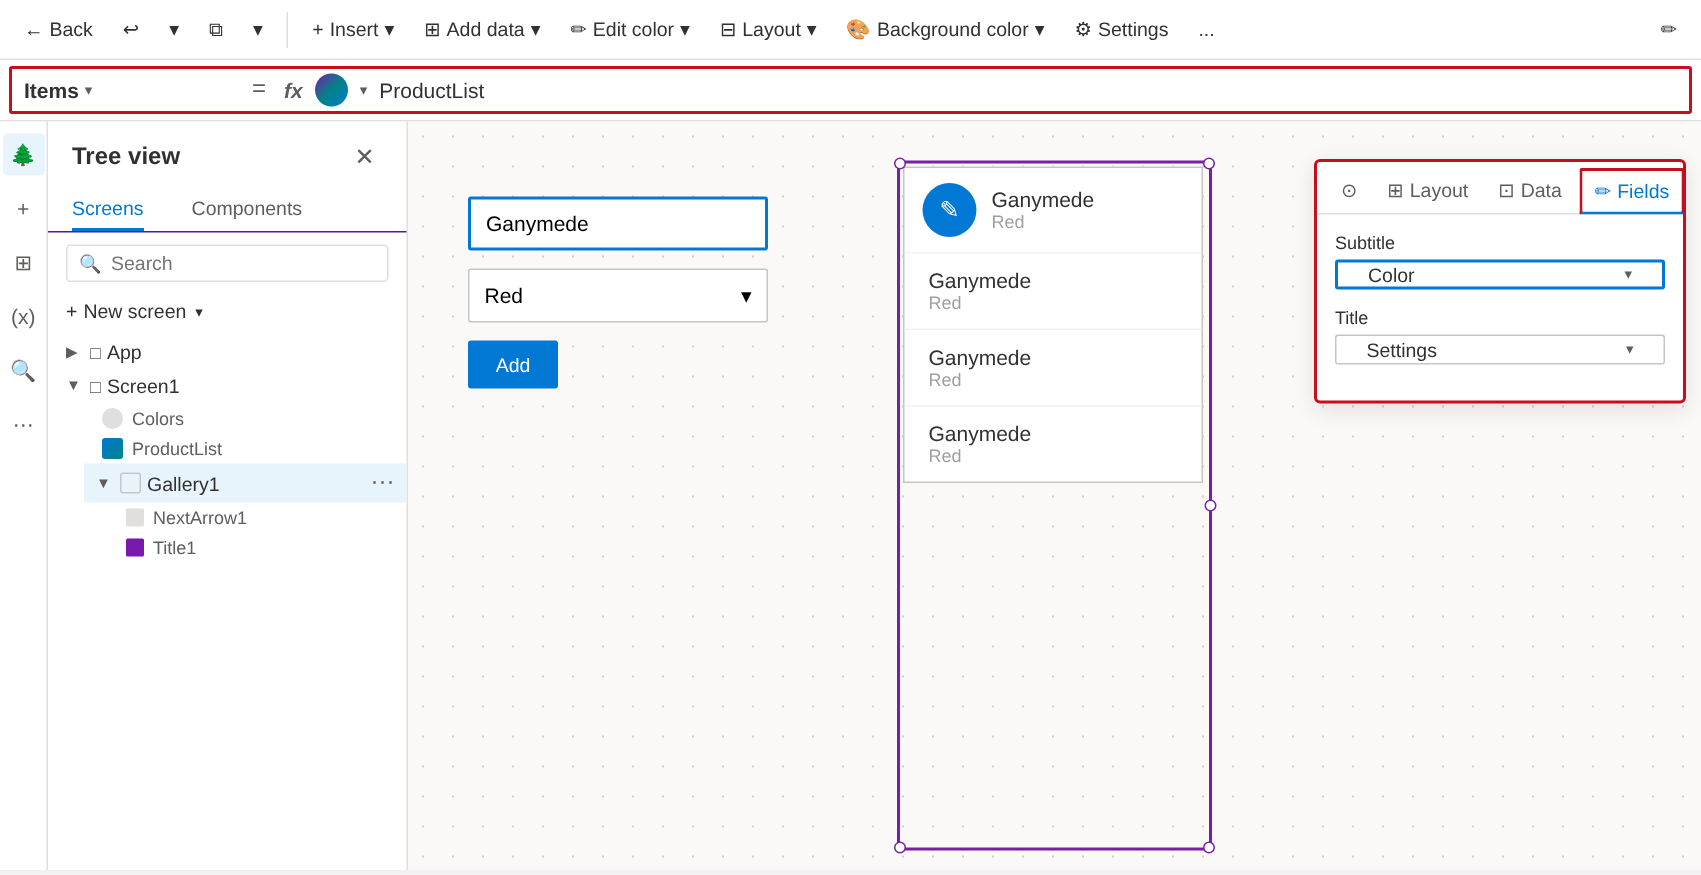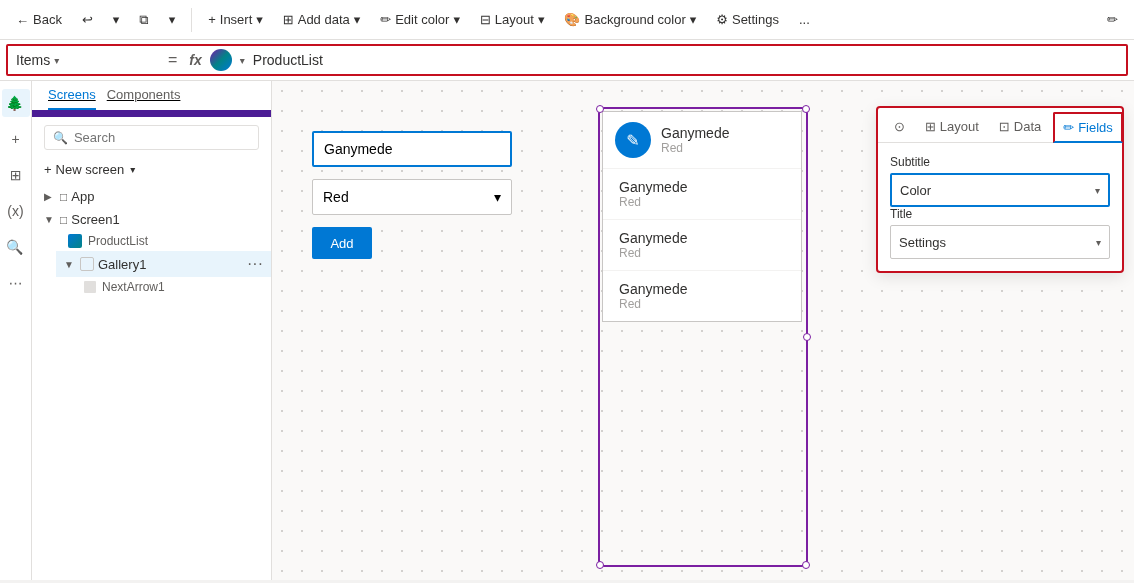--- a/index.html
+++ b/index.html
@@ -101,23 +101,22 @@
     .tree-title { font-size: 16px; font-weight: 600; color: #323130; }
     .tree-close {
       width: 24px; height: 24px;
       display: flex; align-items: center; justify-content: center;
       border: none; background: transparent; cursor: pointer;
       font-size: 16px; color: #605e5c; border-radius: 3px;
     }
     .tree-tabs {
       display: flex;
       padding: 0 16px;
-      border-bottom: 7px solid #4c1d95;
-      gap: 11px;
-      text-decoration: underline;
+      border-bottom: 1px solid #4c1d95;
+      gap: 32px;
     }
     .tree-tab {
       font-size: 13px;
       padding: 6px 0;
       cursor: pointer;
       color: #605e5c;
       border-bottom: 2px solid transparent;
     }
     .tree-tab.active { color: #0078d4; border-bottom-color: #0078d4; font-weight: 500; }
     .tree-search {
@@ -286,28 +285,28 @@
       cursor: pointer;
       border-bottom: 2px solid transparent;
       border-radius: 2px 2px 0 0;
     }
     .right-panel-tab.active {
       color: #0078d4;
       border-bottom-color: #0078d4;
       font-weight: 500;
     }
     .right-panel-content { padding: 12px; }
-    .field-section { margin-bottom: 0; }
+    .field-section { margin-bottom: 12px; }
     .field-label { font-size: 12px; color: #323130; margin-bottom: 4px; font-weight: 500; }
     .field-select {
       width: 100%;
-      height: 34px;
+      height: 20px;
       border: 2px solid #0078d4;
       border-radius: 2px;
-      padding: 0 8px;
+      padding: 0 20px;
       font-size: 13px;
       display: flex;
       align-items: center;
       justify-content: space-between;
       cursor: pointer;
       background: #fff;
     }
     .field-select.normal {
       border: 1px solid #c8c6c4;
     }
@@ -374,21 +373,21 @@
   </button>
   <div style="flex:1"></div>
   <button class="toolbar-btn">
     <span>✏</span>
   </button>
 </div>
 
 <div style="padding: 2px 4px; background: #fff; border-bottom: 1px solid #e1dfdd;">
   <div class="formula-bar" style="margin:2px; height:32px;">
     <div class="formula-bar-name">
-      <span style="font-size:14px;color:#323130;font-weight:400;">Items</span>
+      <span style="font-size:14px;color:#323130;font-weight:700;">Items</span>
       <span style="font-size:10px;color:#605e5c;">▾</span>
     </div>
     <span class="formula-bar-sep">=</span>
     <span class="formula-bar-fx">fx</span>
     <div class="formula-bar-icon"></div>
     <span style="font-size:10px;color:#605e5c;">▾</span>
     <span class="formula-bar-value">ProductList</span>
   </div>
 </div>
 
@@ -397,20 +396,24 @@
   <div class="left-icons">
     <div class="left-icon active">🌲</div>
     <div class="left-icon">+</div>
     <div class="left-icon">⊞</div>
     <div class="left-icon">(x)</div>
     <div class="left-icon">🔍</div>
     <div class="left-icon">⋯</div>
   </div>
 
   <div class="tree-panel">
+    <div class="tree-header">
+      <span class="tree-title">Tree view</span>
+      <button class="tree-close">✕</button>
+    </div>
     <div class="tree-tabs">
       <div class="tree-tab active">
         <span>Screens</span>
       </div>
       <div class="tree-tab">
         <span>Components</span>
       </div>
     </div>
     <div class="tree-search">
       <span class="tree-search-icon">🔍</span>
@@ -430,35 +433,43 @@
       </div>
 
       <div class="tree-item">
         <span class="tree-chevron">▼</span>
         <span class="tree-item-icon">□</span>
         <span class="tree-item-label">Screen1</span>
       </div>
 
       <div class="tree-sub-items">
         <div class="tree-sub-item">
+          <span style="width:14px;height:14px;background:#e1dfdd;border-radius:50%;display:inline-block;"></span>
+          <span>Colors</span>
+        </div>
+        <div class="tree-sub-item">
           <span style="width:14px;height:14px;background:linear-gradient(135deg,#0078d4,#038387);border-radius:2px;display:inline-block;"></span>
           <span>ProductList</span>
         </div>
 
         <div class="gallery-item">
           <span class="tree-chevron">▼</span>
           <span style="width:14px;height:14px;border:1px solid #c8c6c4;border-radius:2px;display:inline-block;"></span>
           <span>Gallery1</span>
           <span class="gallery-more">···</span>
         </div>
 
         <div style="padding-left:16px;">
           <div class="tree-sub-item">
             <span style="width:12px;height:12px;background:#e1dfdd;border-radius:1px;display:inline-block;"></span>
             <span>NextArrow1</span>
+          </div>
+          <div class="tree-sub-item">
+            <span style="width:12px;height:12px;background:#7719aa;border-radius:1px;display:inline-block;"></span>
+            <span>Title1</span>
           </div>
         </div>
       </div>
     </div>
   </div>
 
   <div class="canvas">
 
     <div class="canvas-form">
       <div class="canvas-input">

